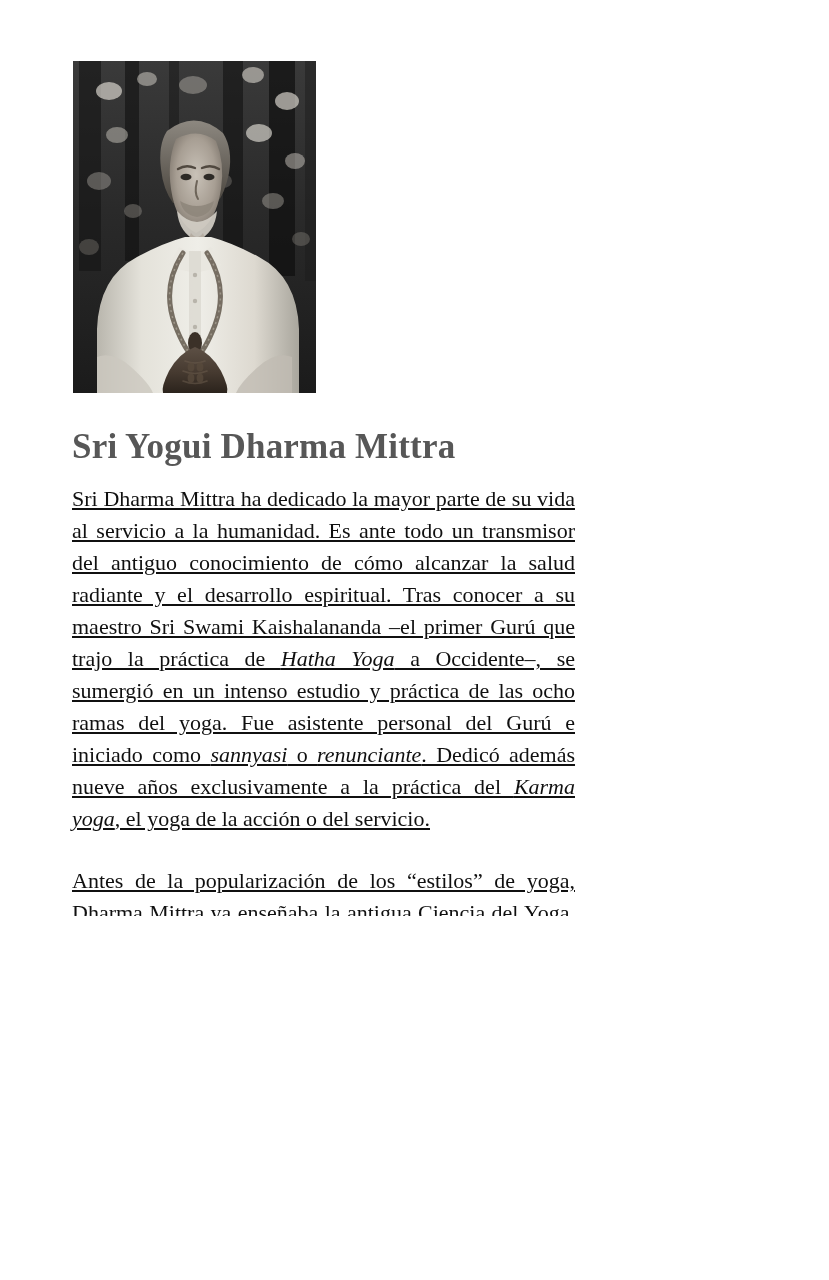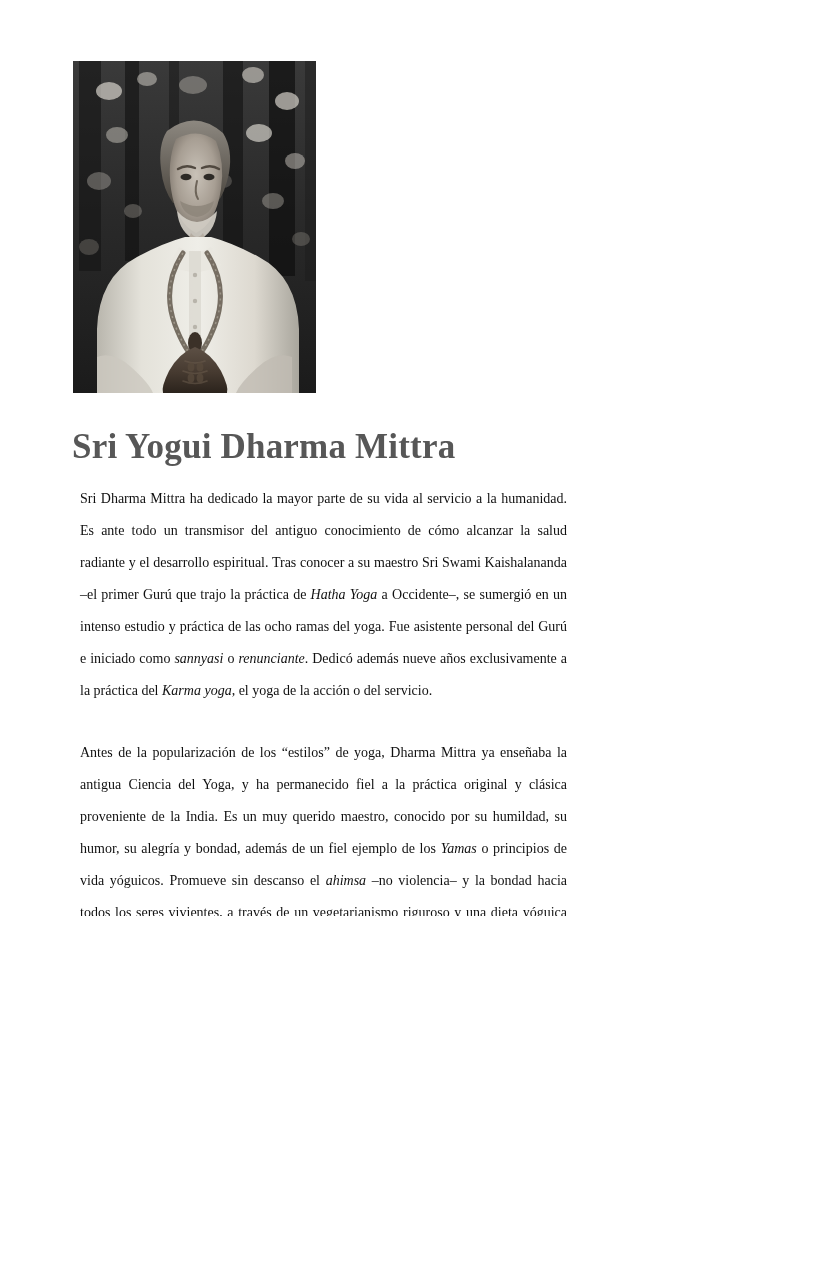--- a/index.html
+++ b/index.html
@@ -41,27 +41,28 @@
     margin: 0 0 14px 0;
     font-family: "Liberation Serif", "DejaVu Serif", serif;
     font-weight: bold;
     font-size: 35px;
     line-height: 44px;
     letter-spacing: 0.2px;
     color: #575757;
     white-space: nowrap;
   }
   .body-par {
-    margin: 8px;
-    font-size: 14px;
+    margin: 0;
+    font-size: 22px;
     line-height: 32px;
     color: #101010;
     text-align: justify;
     text-justify: inter-word;
     hyphens: manual;
+    text-decoration: underline;
   }
   .body-par + .body-par {
     margin-top: 30px;
   }
   .body-par i {
     font-style: italic;
   }
 </style>
 </head>
 <body>

